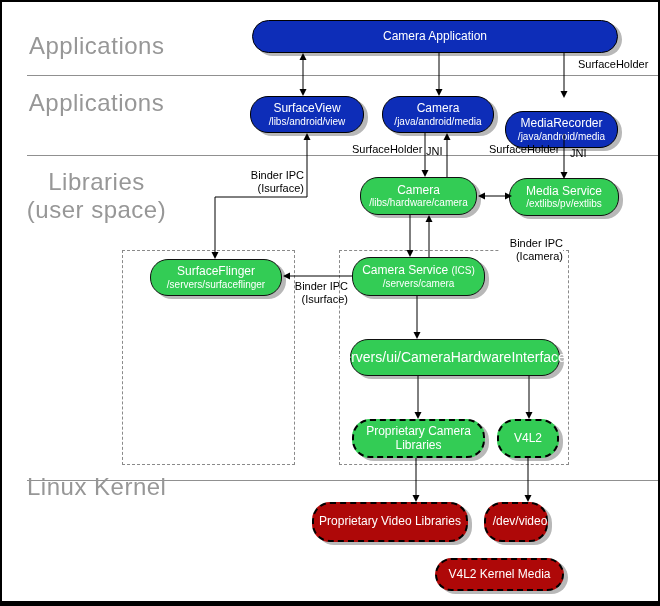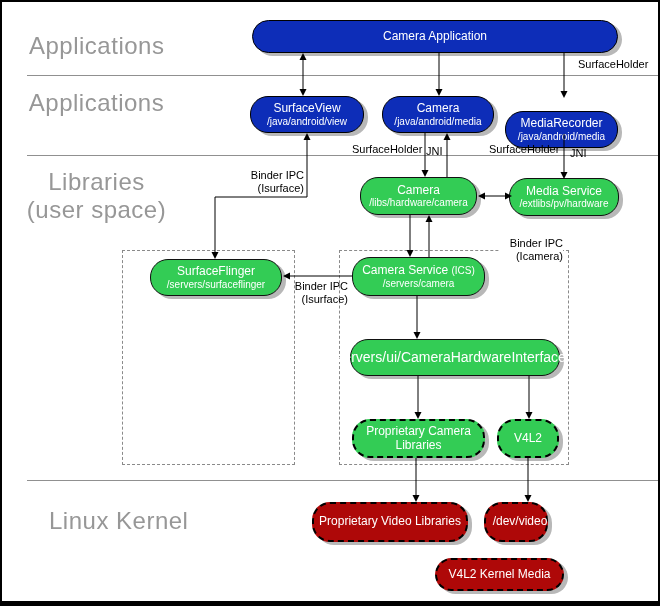--- a/index.html
+++ b/index.html
@@ -40,49 +40,49 @@
 
 <div class="frame">
 
   <div class="divider" style="top:73px;"></div>
   <div class="divider" style="top:153px;"></div>
   <div class="divider" style="top:478px;"></div>
 
   <div class="layer-label" style="left:27px;top:30px;">Applications</div>
   <div class="layer-label centered" style="left:22px;top:87px;width:145px;"><div>Applications</div></div>
   <div class="layer-label centered" style="left:22px;top:166px;width:145px;"><div>Libraries</div><div>(user space)</div></div>
-  <div class="layer-label" style="left:25px;top:505px;margin-left:22px;">Linux Kernel</div>
+  <div class="layer-label" style="left:25px;top:471px;">Linux Kernel</div>
 
   <div class="dashed-region" style="left:120px;top:248px;width:173px;height:215px;"></div>
   <div class="dashed-region" style="left:337px;top:248px;width:230px;height:215px;"></div>
 
   <div class="node blue" style="left:250px;top:18px;width:366px;height:33px;border-radius:17px;">
     <span class="nlabel">Camera Application</span>
   </div>
 
   <div class="node blue" style="left:248px;top:94px;width:114px;height:37px;">
     <span class="nlabel">SurfaceView</span>
-    <span class="nsub">/java/android/view</span>
+    <span class="nsub">/libs/android/view</span>
   </div>
   <div class="node blue" style="left:380px;top:94px;width:112px;height:37px;">
     <span class="nlabel">Camera</span>
     <span class="nsub">/java/android/media</span>
   </div>
   <div class="node blue" style="left:503px;top:109px;width:113px;height:37px;">
     <span class="nlabel">MediaRecorder</span>
     <span class="nsub">/java/android/media</span>
   </div>
 
   <div class="node green" style="left:358px;top:175px;width:117px;height:38px;">
     <span class="nlabel">Camera</span>
     <span class="nsub">/libs/hardware/camera</span>
   </div>
   <div class="node green" style="left:507px;top:176px;width:110px;height:38px;">
     <span class="nlabel">Media Service</span>
-    <span class="nsub">/extlibs/pv/hardware</span>
+    <span class="nsub">/extlibs/pv/extlibs</span>
   </div>
 
   <div class="node green" style="left:148px;top:257px;width:132px;height:37px;">
     <span class="nlabel">SurfaceFlinger</span>
     <span class="nsub">/servers/surfaceflinger</span>
   </div>
   <div class="node green" style="left:350px;top:255px;width:133px;height:39px;">
     <span class="nlabel"><span>Camera Service</span> <span class="small">(ICS)</span></span>
     <span class="nsub">/servers/camera</span>
   </div>

